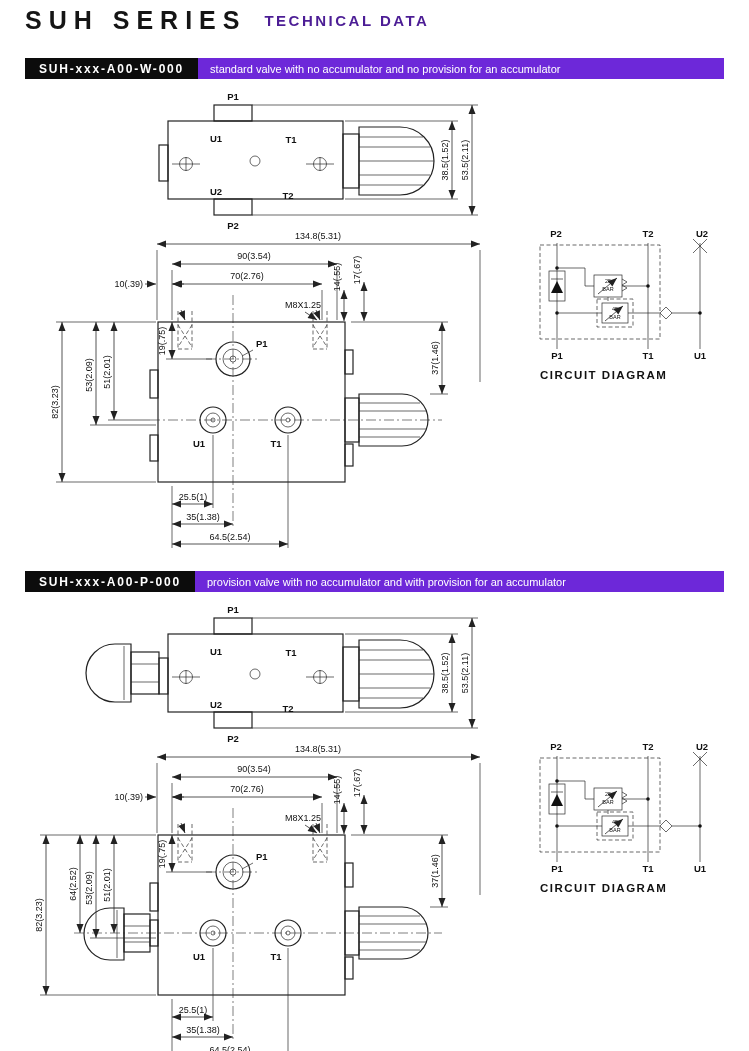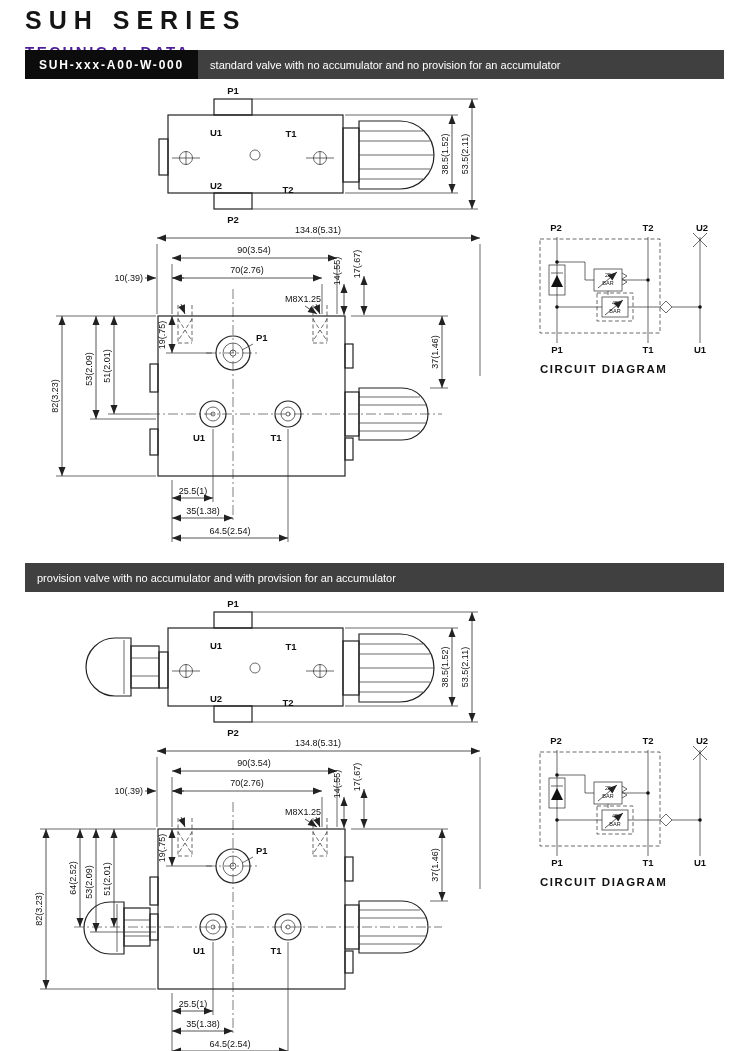--- a/index.html
+++ b/index.html
@@ -1,26 +1,26 @@
 <!DOCTYPE html>
 <html><head>
 <meta charset="utf-8">
 <style>
   html,body{margin:0;padding:0;background:#e8e8e8;}
   .page{position:relative;width:749px;height:1051px;background:#ffffff;margin:0 auto;
         font-family:"Liberation Sans",sans-serif;color:#111;overflow:hidden;}
-  .hdr{position:absolute;top:6px;left:25px;display:flex;align-items:flex-start;gap:8px;flex-direction:column;}
+  .hdr{position:absolute;top:6px;left:25px;display:flex;align-items:center;gap:18px;}
   .hdr .t1{font-size:25px;font-weight:bold;letter-spacing:7px;color:#151515;}
   .hdr .t2{font-size:15px;font-weight:bold;letter-spacing:2.5px;color:#4c1d95;}
   .section{position:absolute;left:0;width:749px;}
   .sec1{top:50px;} .sec2{top:563px;}
-  .bar{display:flex;margin:0 25px;height:29px;}
+  .bar{display:flex;margin:8px 25px;height:21px;}
   .bar .model{background:#0c0c0c;color:#fff;font-size:12px;font-weight:bold;letter-spacing:1.8px;
               padding:0 14px;display:flex;align-items:center;white-space:nowrap;}
-  .bar .desc{background:#404040;color:#fff;font-size:11px;padding:0 12px;flex:1;
+  .bar .desc{background:#6d28d9;color:#fff;font-size:11px;padding:0 12px;flex:1;
              display:flex;align-items:center;white-space:nowrap;overflow:hidden;}
   svg.draw{display:block;margin-top:2px;}
   
   .ln{fill:none;stroke:#222;stroke-width:1.2;}
   .tn{fill:none;stroke:#2a2a2a;stroke-width:0.7;}
   .dim{fill:none;stroke:#2a2a2a;stroke-width:0.8;marker-start:url(#arr);marker-end:url(#arr);}
   .lead{fill:none;stroke:#2a2a2a;stroke-width:0.8;marker-end:url(#arr);}
   .dsh{stroke-dasharray:4 2.5;}
   .cl{fill:none;stroke:#2a2a2a;stroke-width:0.6;stroke-dasharray:10 3 2 3;}
   .dt{font-family:"Liberation Sans",sans-serif;font-size:9px;fill:#111;}
@@ -260,20 +260,21 @@
         <text class="pt" x="557" y="272" text-anchor="middle">P1</text>
         <text class="pt" x="648" y="272" text-anchor="middle">T1</text>
         <text class="pt" x="700" y="272" text-anchor="middle">U1</text>
         <text class="ct" x="540" y="292">CIRCUIT DIAGRAM</text>
       </g>
     </svg>
   </div>
 
   <div class="section sec2">
     <div class="bar">
+      <div class="model">SUH-xxx-A00-P-000</div>
       <div class="desc">provision valve with no accumulator and with provision for an accumulator</div>
     </div>
 
     <svg class="draw" width="749" height="463" viewBox="0 0 749 463">
 
       <g>
         <text class="pt" x="233" y="13" text-anchor="middle">P1</text>
         <rect class="ln" x="214" y="18" width="38" height="16"></rect>
         <rect class="ln" x="168" y="34" width="175" height="78"></rect>
         <rect class="ln" x="159" y="58" width="9" height="36"></rect>

